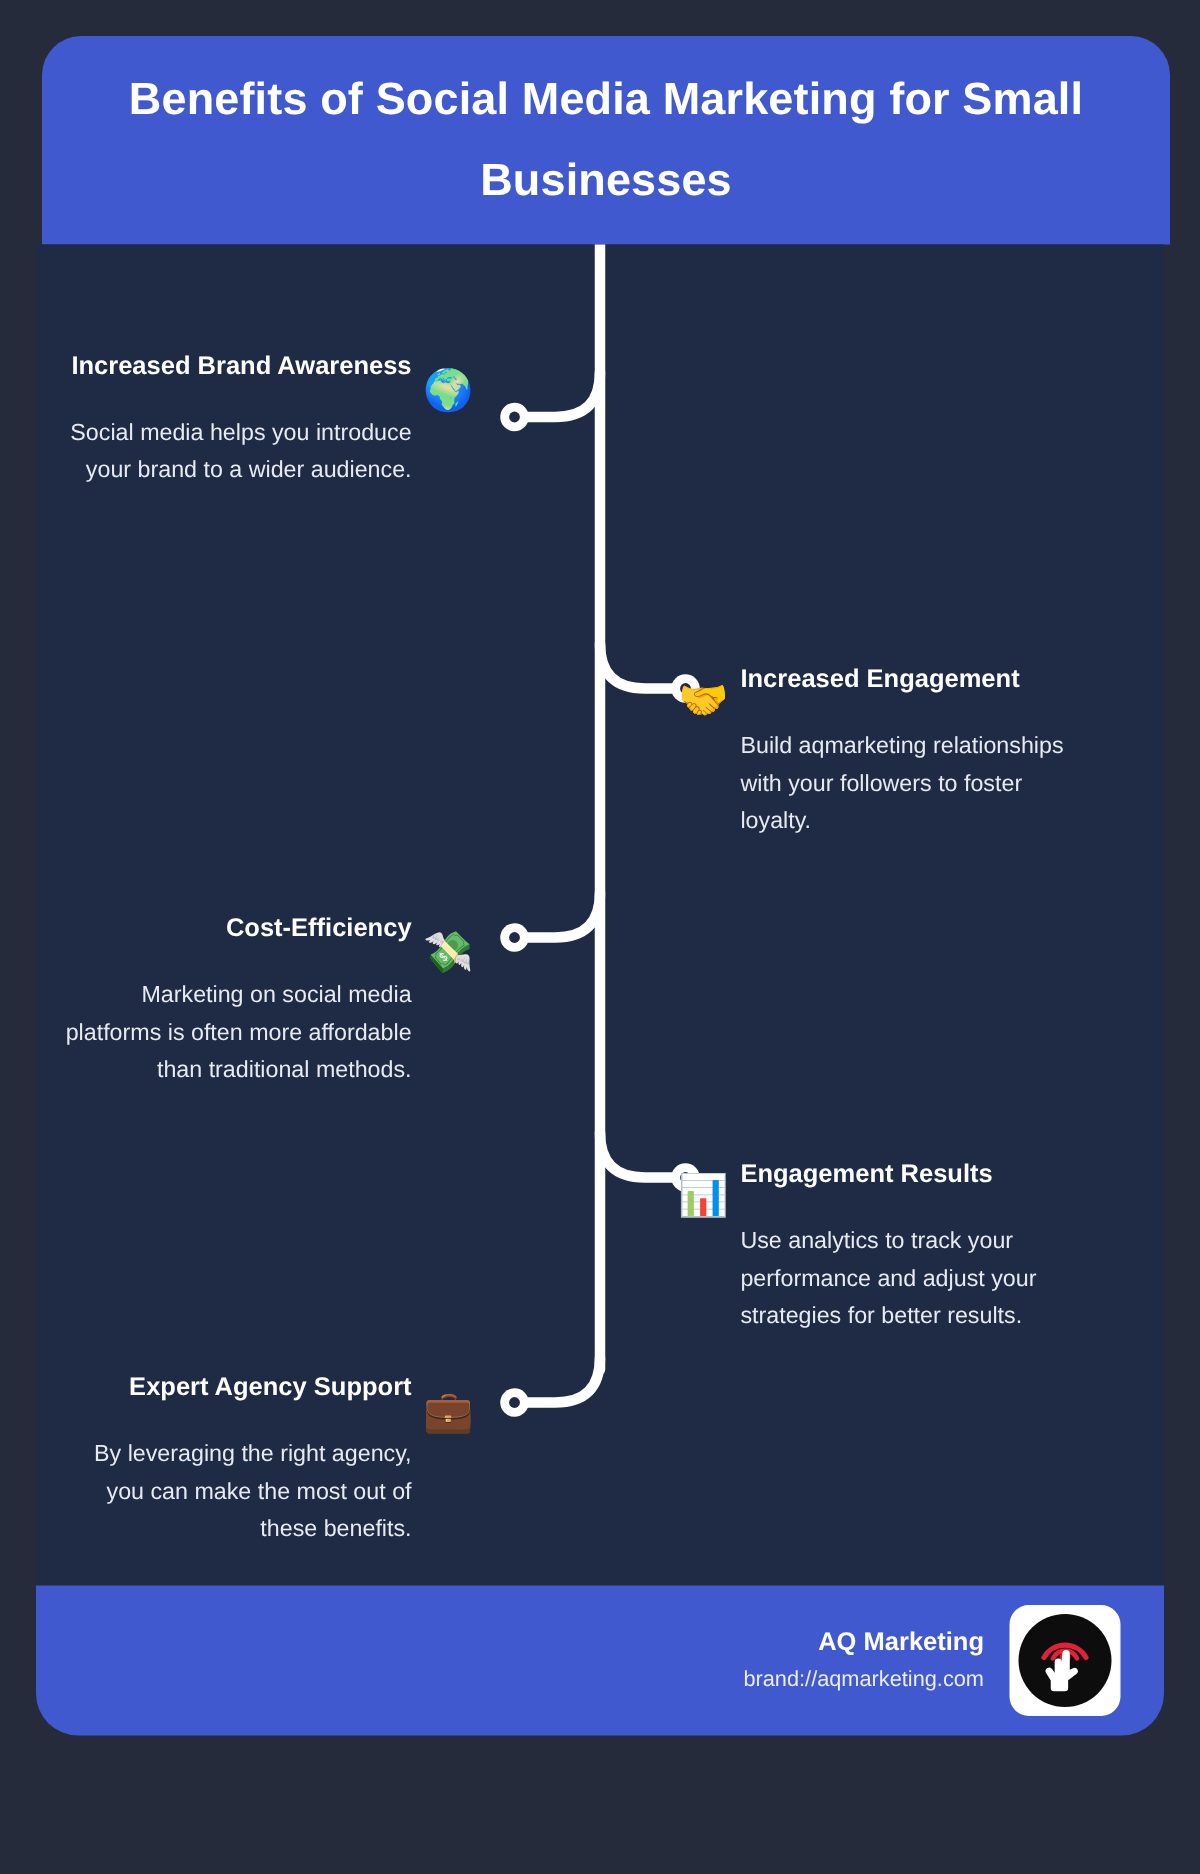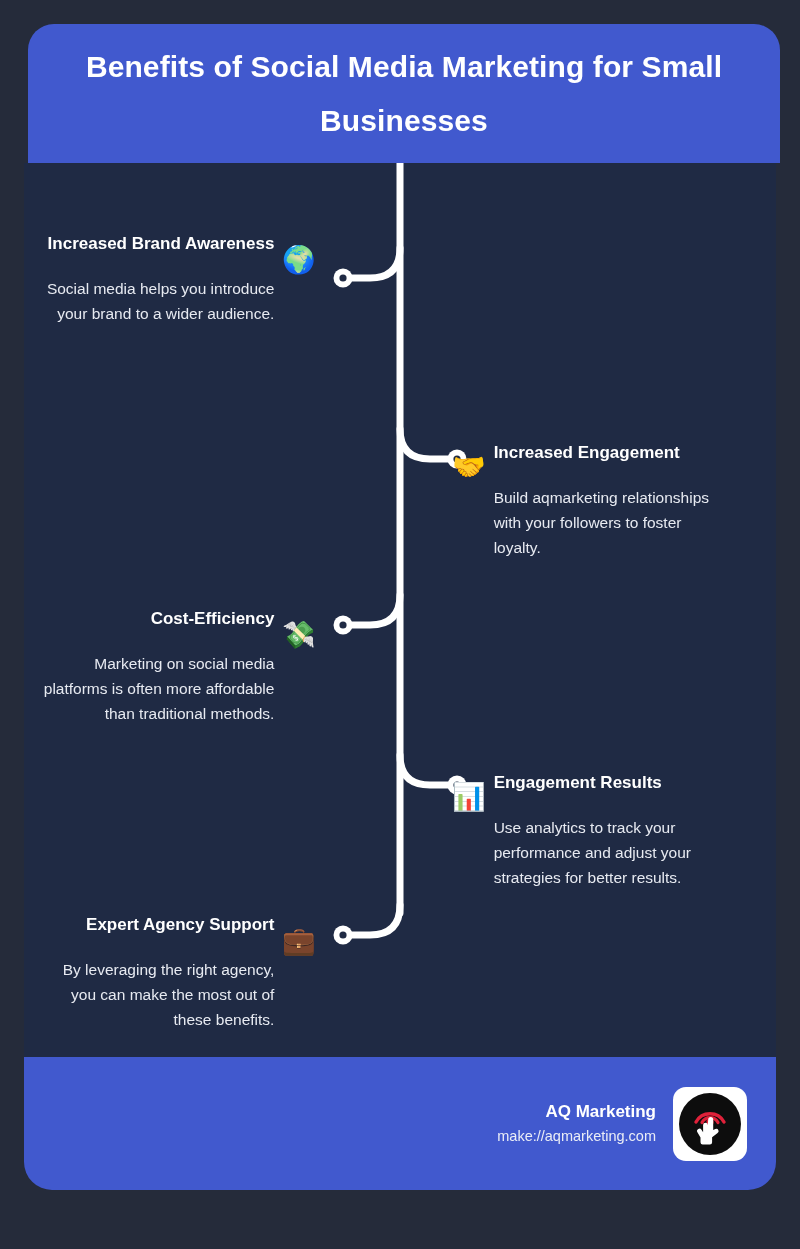--- a/index.html
+++ b/index.html
@@ -106,21 +106,21 @@
   #item-3 { top: 604px; }
   #item-4 { top: 768px; }
   #item-5 { top: 910px; }
 
   
   .footer {
     position: absolute;
     left: 24px;
     top: 1057px;
     width: 752px;
-    height: 133px;
+    height: 100px;
     background: #4159ce;
     border-radius: 0 0 28px 28px;
     display: flex;
     align-items: center;
     justify-content: flex-end;
     padding-right: 29px;
   }
   .footer-text {
     display: flex;
     flex-direction: column;
@@ -229,21 +229,21 @@
     <div class="item-text">
       <div class="item-title">Expert Agency Support</div>
       <div class="item-desc">By leveraging the right agency, you can make the most out of these benefits.</div>
     </div>
     <div class="item-emoji">💼</div>
   </div>
 
   <div class="footer">
     <div class="footer-text">
       <div class="brand-name">AQ Marketing</div>
-      <div class="brand-url">make://aqmarketing.com</div>
+      <div class="brand-url">brand://aqmarketing.com</div>
     </div>
     <div class="logo">
       <svg width="64" height="64" viewBox="0 0 64 64">
         <circle cx="32" cy="32" r="31" fill="#0d0d0d"></circle>
 
         <path d="M18 30 A16 16 0 0 1 46 30" fill="none" stroke="#e0213a" stroke-width="3.4" stroke-linecap="round"></path>
         <path d="M24 30.5 A9 9 0 0 1 40 30.5" fill="none" stroke="#e0213a" stroke-width="3.2" stroke-linecap="round"></path>
         <circle cx="32" cy="30" r="3.6" fill="#e0213a"></circle>
 
         <g fill="#ffffff">

